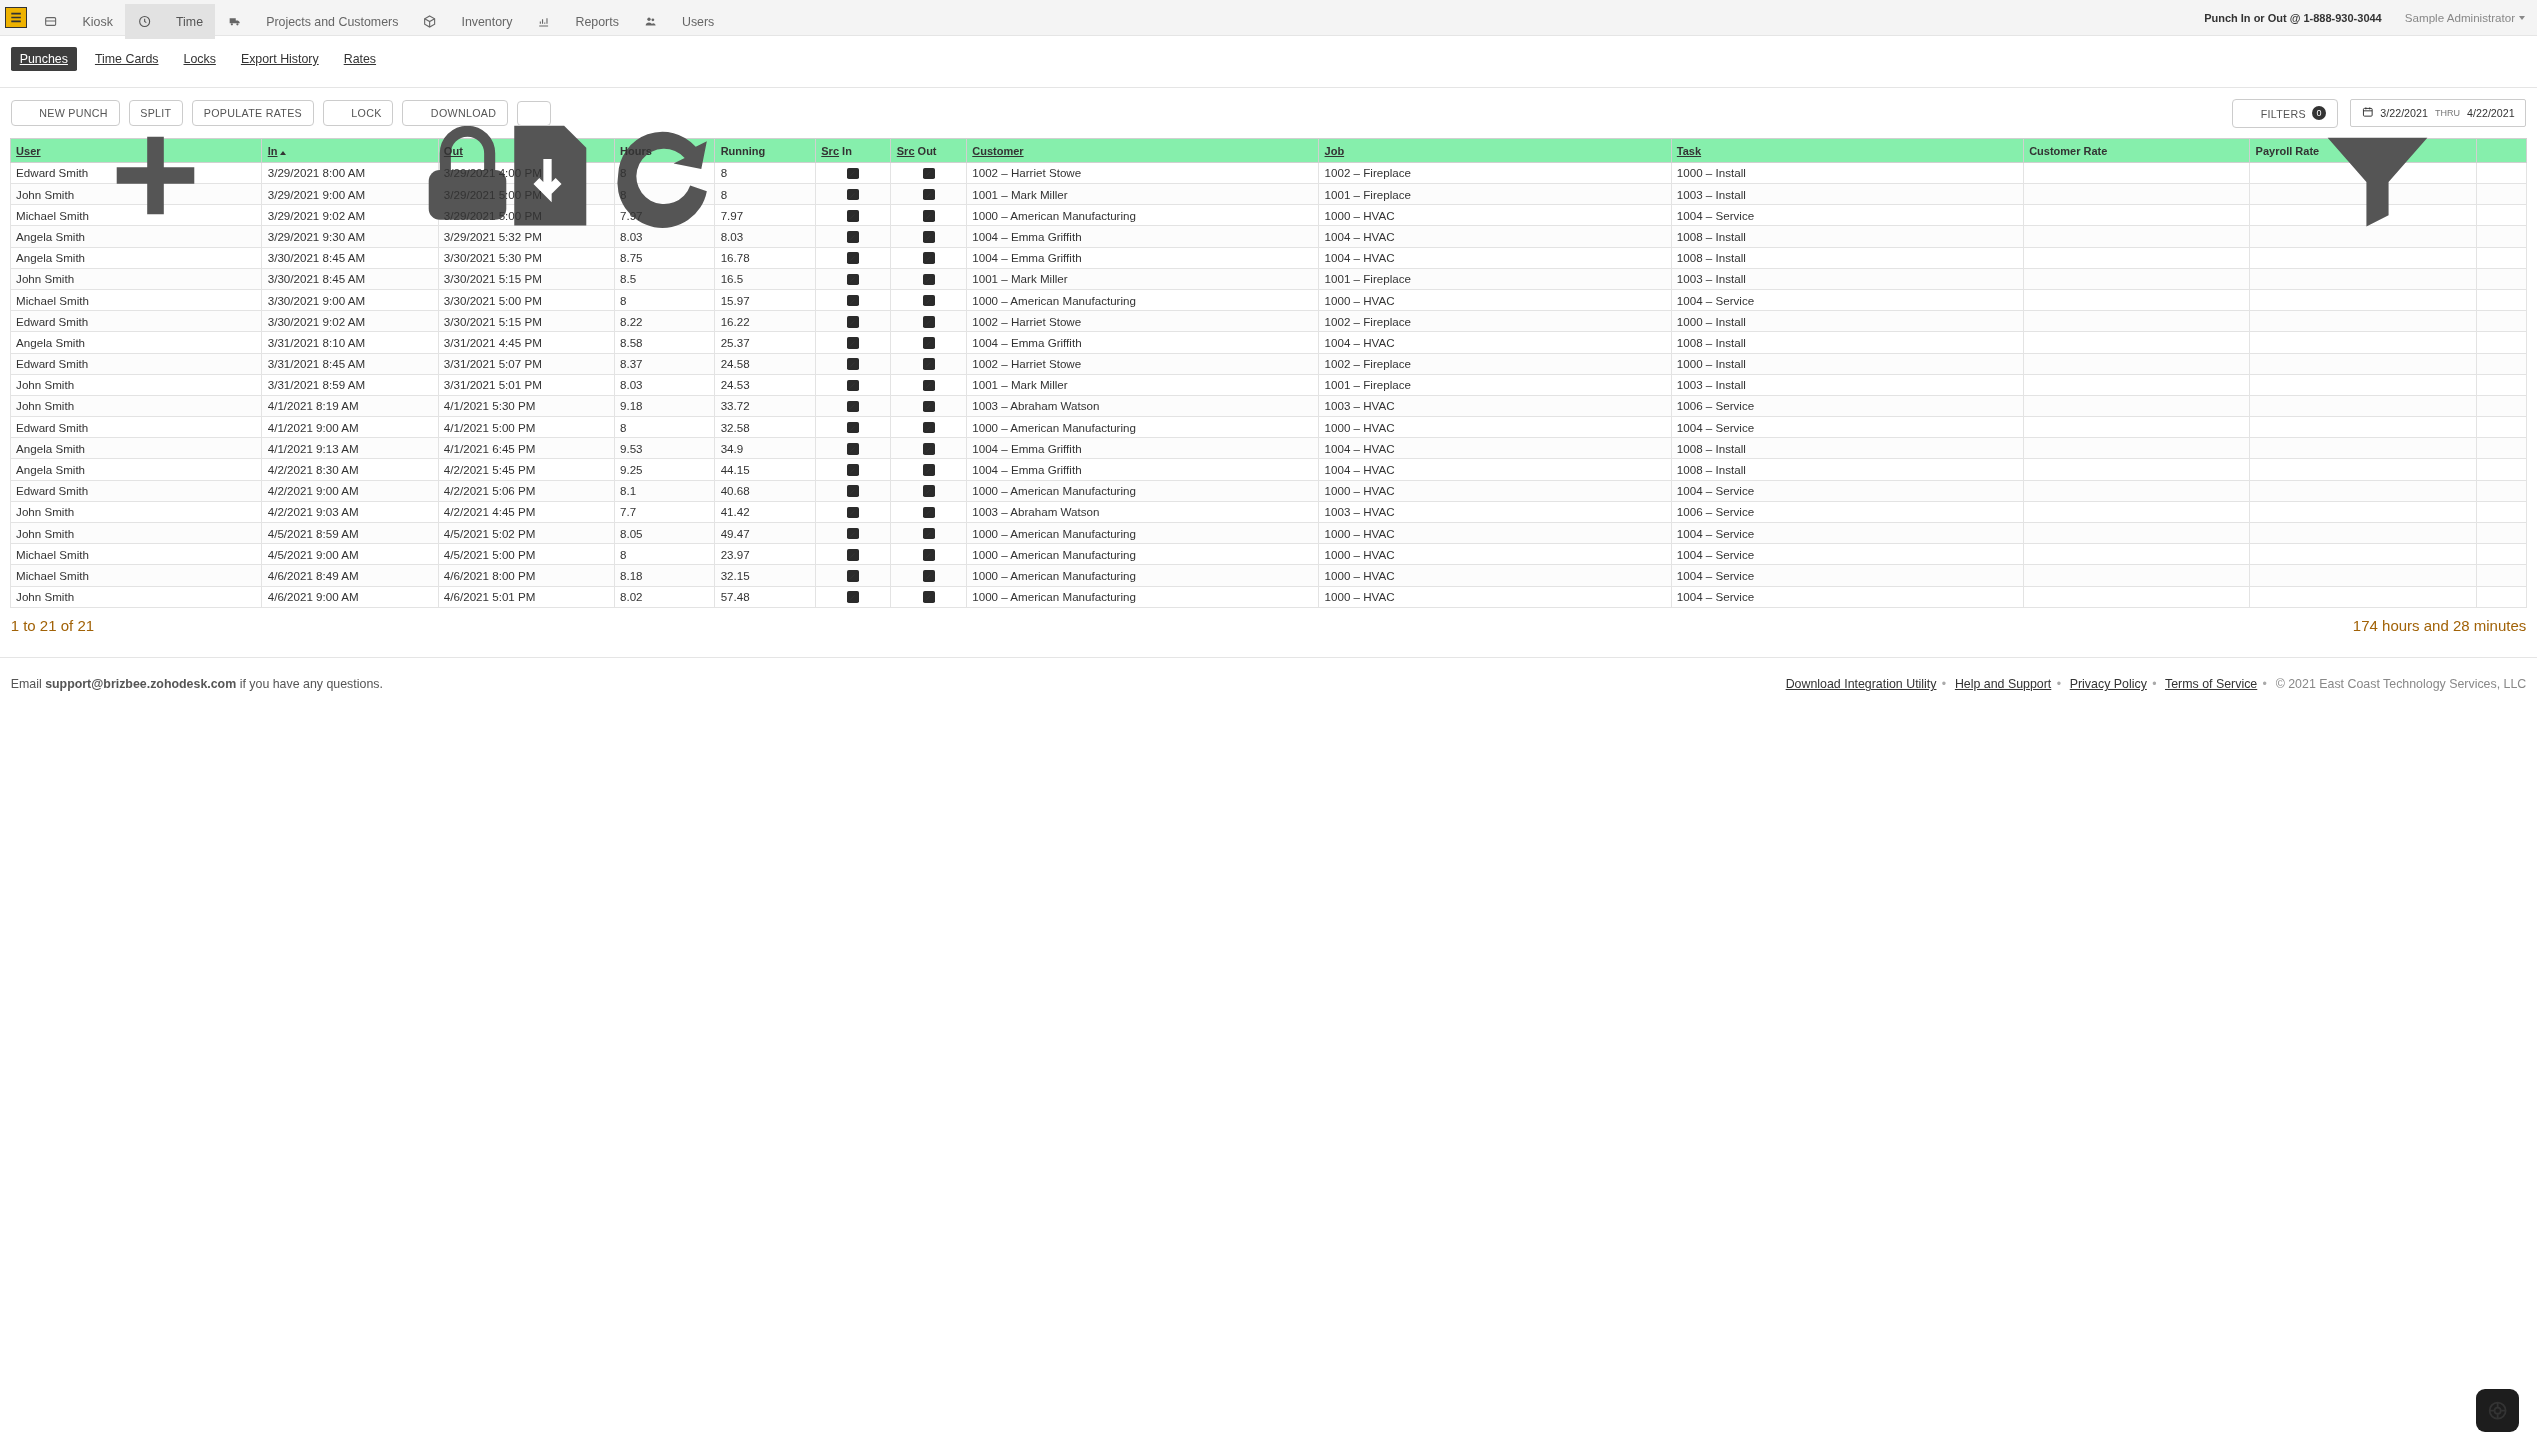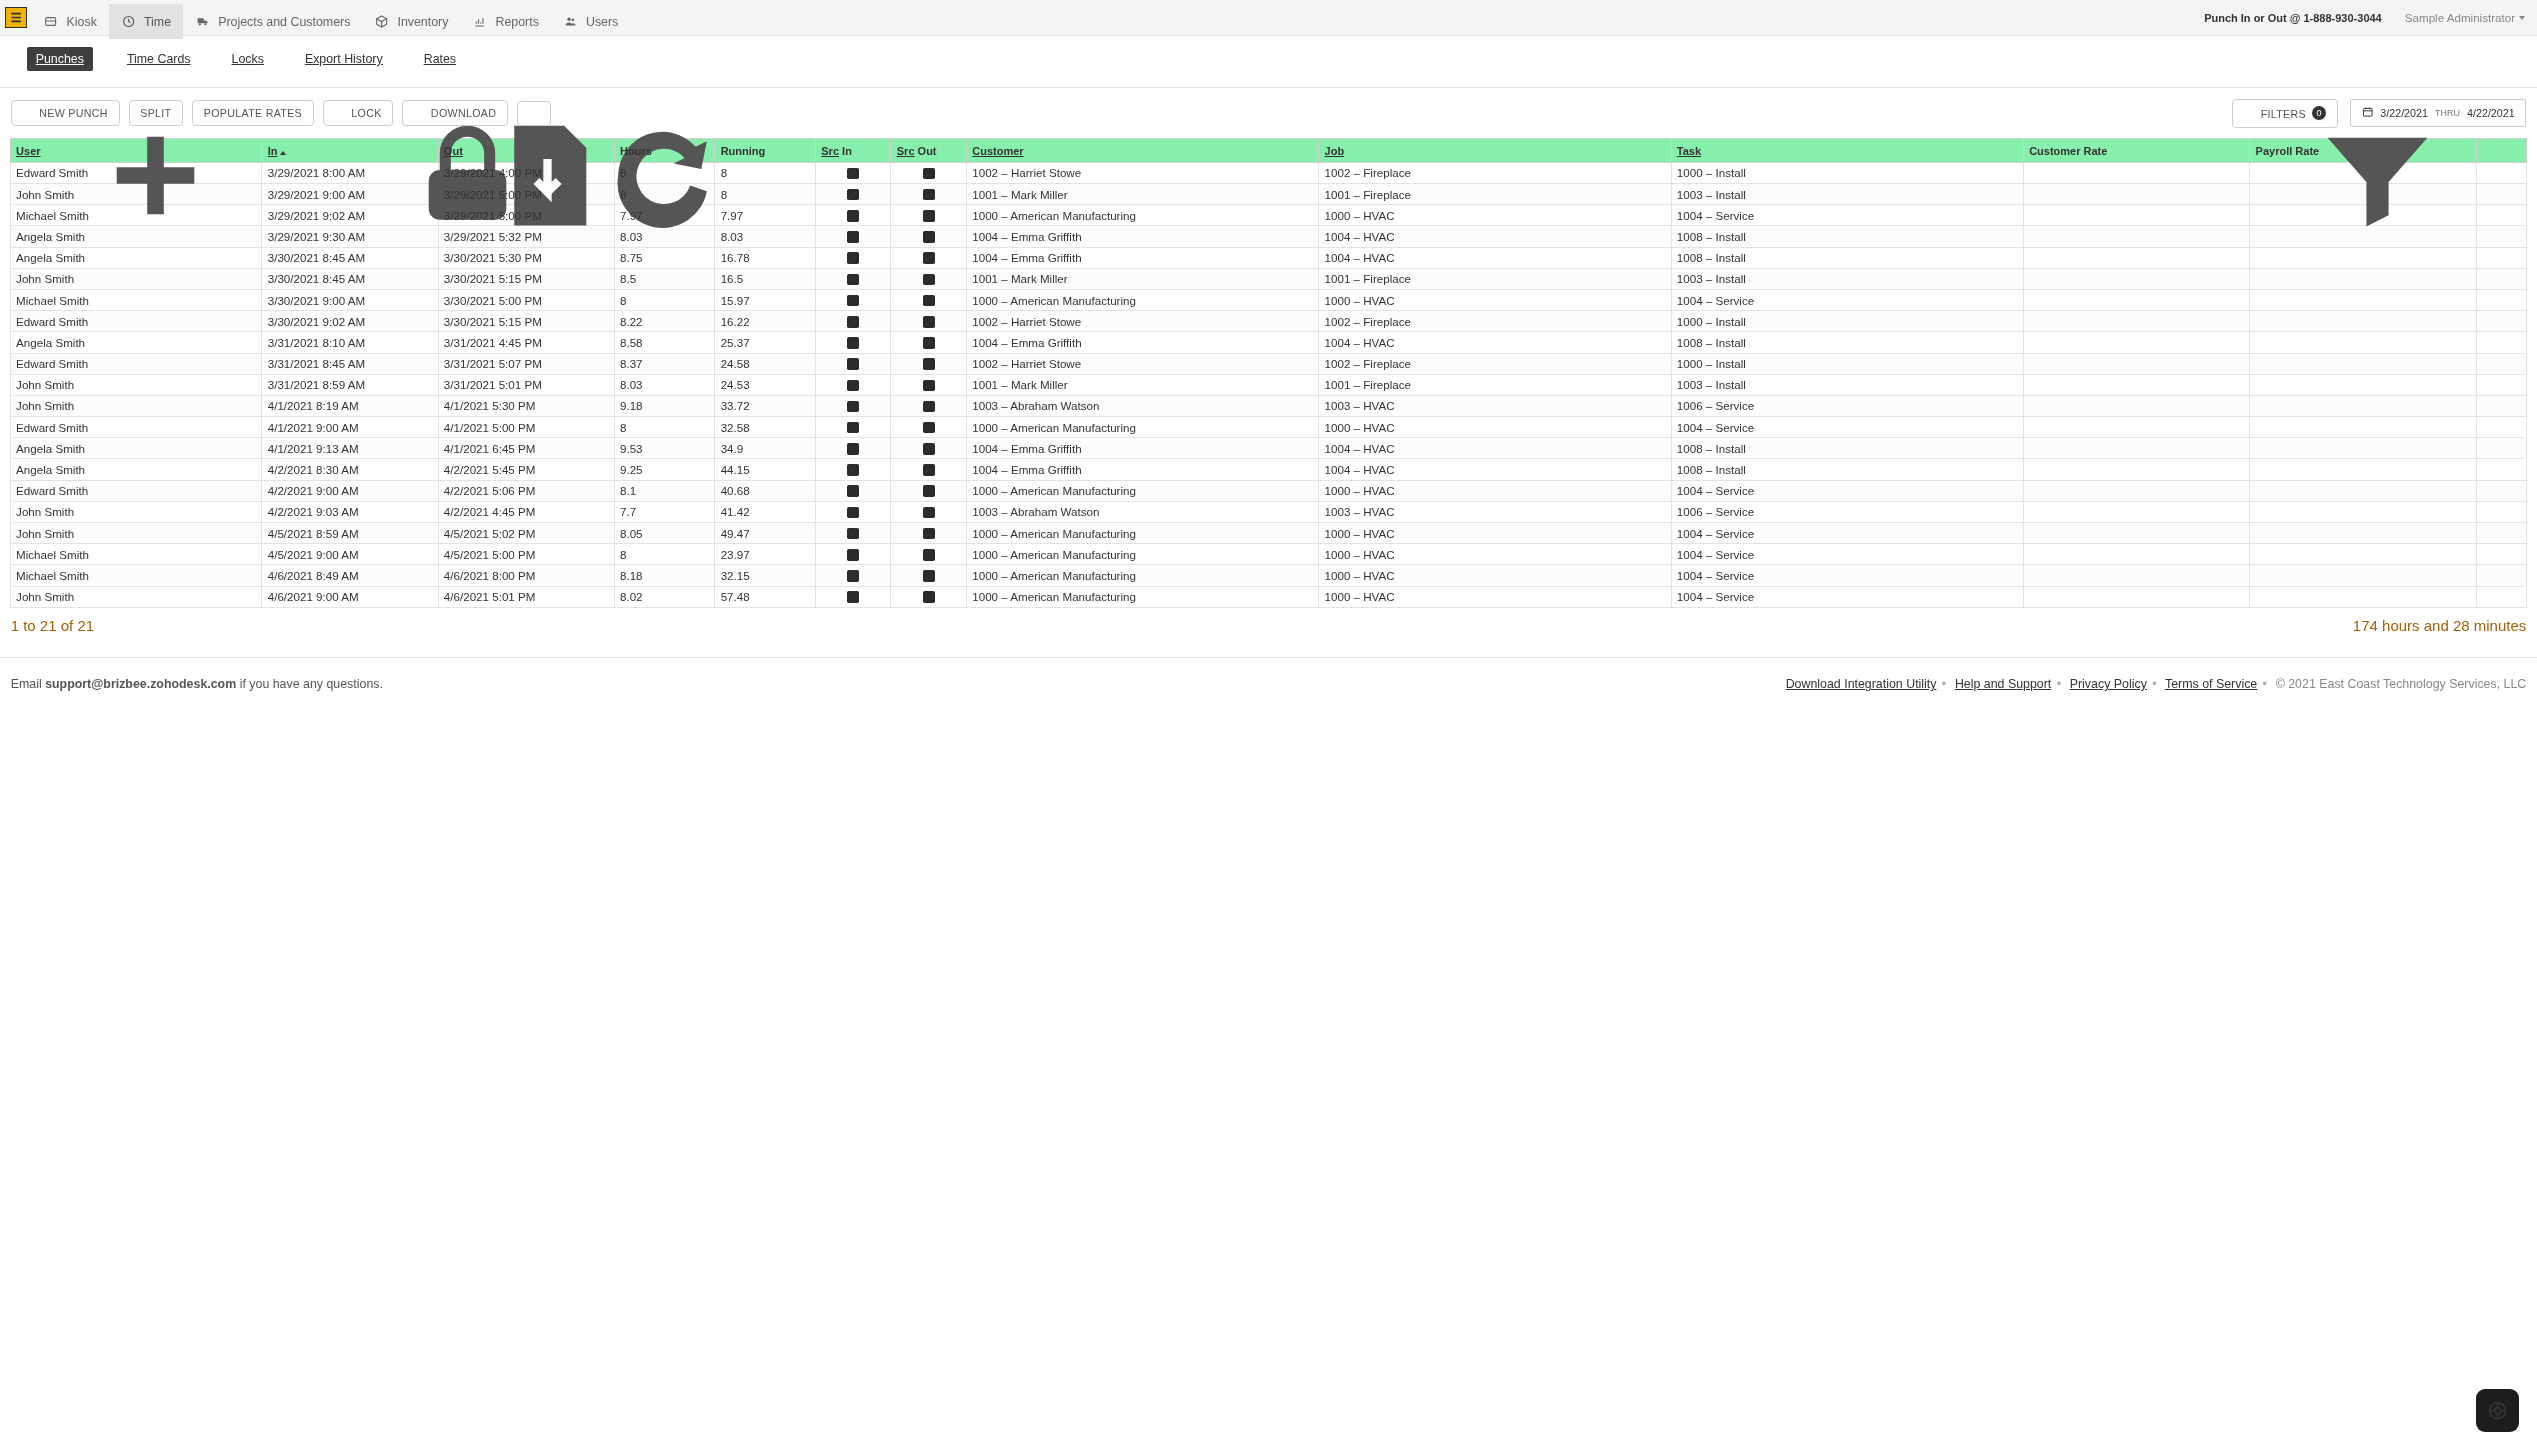--- a/index.html
+++ b/index.html
@@ -2,31 +2,31 @@
 <html><head>
 <meta charset="utf-8">
 <style>
   * { box-sizing: border-box; margin: 0; padding: 0; }
   html, body { width: 100%; font-family: "Segoe UI", "Helvetica Neue", Arial, sans-serif; font-size: 11.6px; color: #333; background: #fff; }
   a { color: #333; text-decoration: underline; }
 
   
   .topbar { display: flex; align-items: center; height: 36px; background: #f4f4f4; border-bottom: 0.9px solid #e5e5e5; padding: 0 7.1px 0 0; }
   .logo { width: 21.3px; height: 21.3px; margin: 0 5.3px; background: #EEB200; border: 0.9px solid #333; display: flex; align-items: center; justify-content: center; font-weight: bold; font-size: 12.4px; }
-  .nav-item { display: flex; align-items: center; gap: 9px; padding: 0 12.4px; height: 100%; color: #666; cursor: pointer; font-size: 12.4px; margin-top: 8px; }
+  .nav-item { display: flex; align-items: center; gap: 25px; padding: 0 12.4px; height: 100%; color: #666; cursor: pointer; font-size: 12.4px; margin-top: 8px; }
   .nav-item.active { background: #e2e2e2; color: #555; }
   .nav-item .ico { width: 13.3px; height: 13.3px; display: inline-flex; align-items: center; justify-content: center; fill: #666; }
   .spacer { flex: 1; }
   .punch-phone { color: #333; font-weight: 600; padding: 0 12.4px; font-size: 11px; }
   .user-menu { color: #888; padding: 0 5.3px 0 10.7px; font-size: 11.6px; display: flex; align-items: center; gap: 3.6px; justify-content: space-between; }
   .user-menu .caret { border-left: 3.6px solid transparent; border-right: 3.6px solid transparent; border-top: 4.4px solid #888; }
 
   
   .subnav { display: flex; gap: 0; padding: 16px 10.7px 16px 10.7px; border-bottom: 0.9px solid #e5e5e5; }
-  .subnav a { margin-right: 25px; font-size: 12.4px; color: #333; text-decoration: underline; margin-left: 16px; }
+  .subnav a { margin-right: 25px; font-size: 12.4px; color: #333; text-decoration: underline; }
   .subnav a.active { background: #3e3e3e; color: #fff; text-decoration: underline; padding: 5.3px 9px; border-radius: 1.8px; margin-right: 18px; margin-top: -5.3px; }
 
   
   .toolbar { display: flex; align-items: center; padding: 10.7px 10.7px 10.7px 10.7px; }
   .btn { display: inline-flex; align-items: flex-end; gap: 6.2px; border: 0.9px solid #ccc; background: #fff; color: #555; padding: 6.2px 10.7px; font-size: 10.7px; letter-spacing: 0.3px; border-radius: 4px; cursor: pointer; }
   .btn .ico { width: 10.7px; height: 10.7px; fill: #555; }
   .toolbar .btn { margin-right: 9px; }
   .toolbar-right { display: flex; align-items: center; gap: 3px; }
   .badge { background: #333; color: #fff; border-radius: 8px; min-width: 14.2px; height: 14.2px; font-size: 9px; display: inline-flex; align-items: center; justify-content: center; padding: 0 4.4px; }
   .daterange { display: inline-flex; align-items: center; gap: 7.1px; border: 0.9px solid #ccc; padding: 6.2px 10.7px; border-radius: 2px; font-size: 10.7px; }

